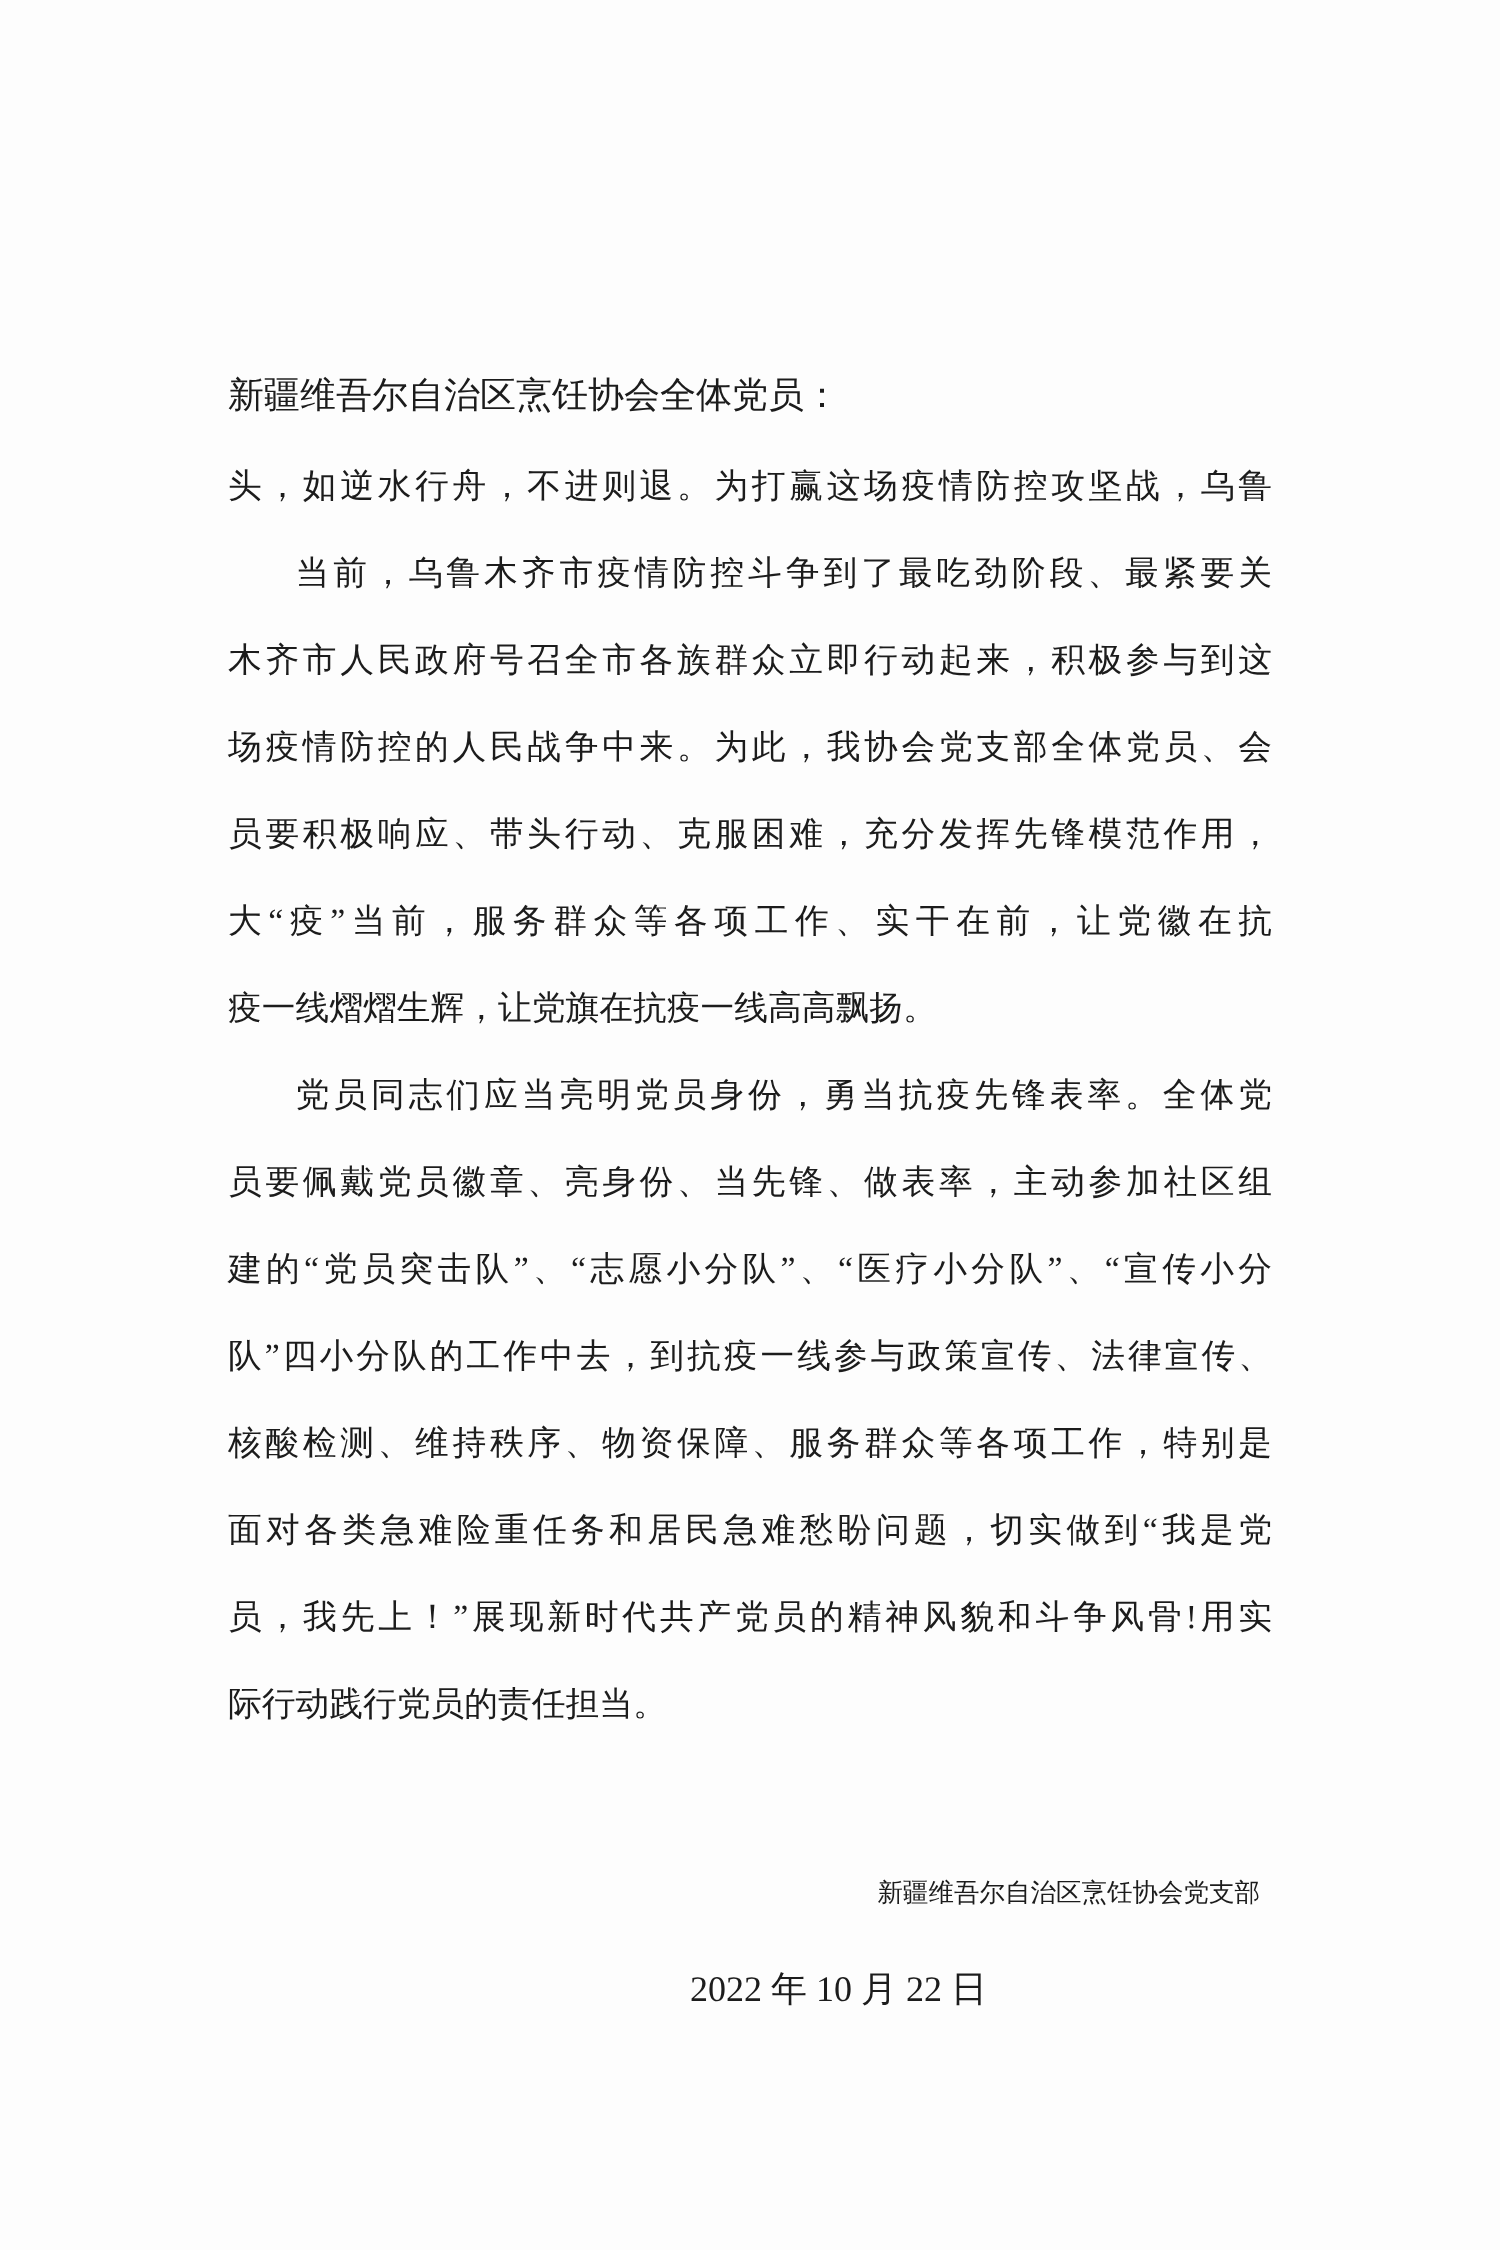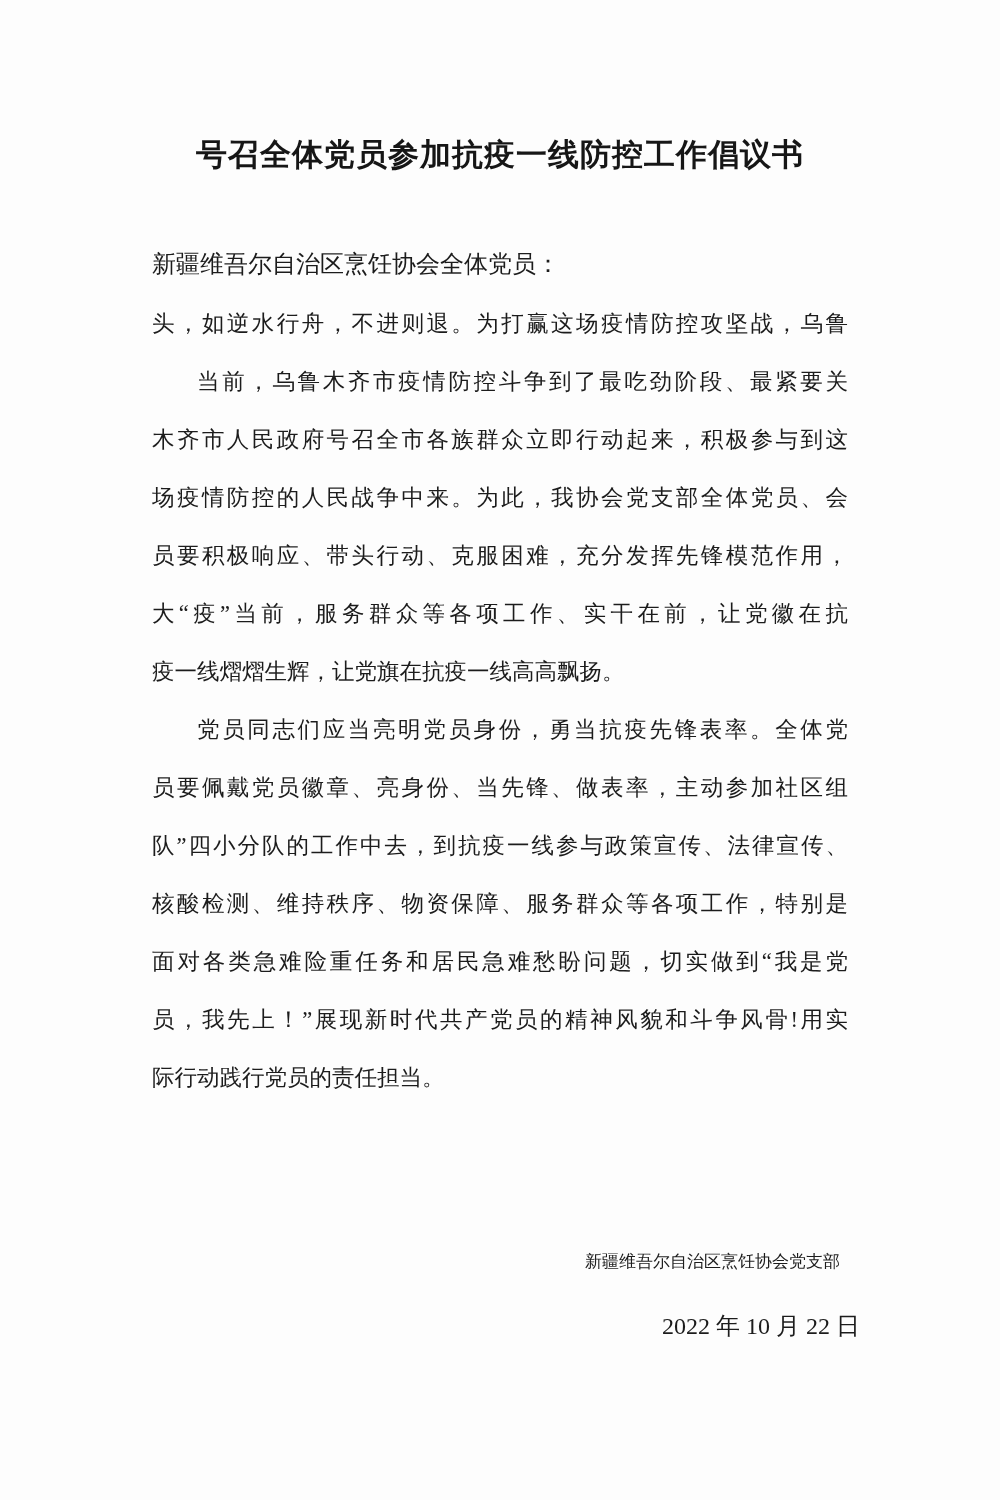--- a/index.html
+++ b/index.html
@@ -67,43 +67,43 @@
     left: 152px;
     width: 688px;
     text-align: right;
     font-size: 17px;
   }
   .date-line {
     position: absolute;
     top: 1310px;
     left: 460px;
     width: 400px;
-    text-align: right;
+    text-align: left;
     font-size: 24px;
   }
 </style>
 </head>
 <body>
 
 <div class="page">
 
-  <div class="doc-title">号召全体党员参加抗疫一线防控工作倡议书</div>
 
   <div class="salutation">新疆维吾尔自治区烹饪协会全体党员：</div>
 
   <div class="body-block">
     <div class="body-line">头，如逆水行舟，不进则退。为打赢这场疫情防控攻坚战，乌鲁</div>
     <div class="body-line para-first">当前，乌鲁木齐市疫情防控斗争到了最吃劲阶段、最紧要关</div>
     <div class="body-line">木齐市人民政府号召全市各族群众立即行动起来，积极参与到这</div>
     <div class="body-line">场疫情防控的人民战争中来。为此，我协会党支部全体党员、会</div>
     <div class="body-line">员要积极响应、带头行动、克服困难，充分发挥先锋模范作用，</div>
     <div class="body-line">大“疫”当前，服务群众等各项工作、实干在前，让党徽在抗</div>
     <div class="body-line para-last">疫一线熠熠生辉，让党旗在抗疫一线高高飘扬。</div>
     <div class="body-line para-first">党员同志们应当亮明党员身份，勇当抗疫先锋表率。全体党</div>
     <div class="body-line">员要佩戴党员徽章、亮身份、当先锋、做表率，主动参加社区组</div>
+    <div class="body-line">建的“党员突击队”、“志愿小分队”、“医疗小分队”、“宣传小分</div>
     <div class="body-line">队”四小分队的工作中去，到抗疫一线参与政策宣传、法律宣传、</div>
     <div class="body-line">核酸检测、维持秩序、物资保障、服务群众等各项工作，特别是</div>
     <div class="body-line">面对各类急难险重任务和居民急难愁盼问题，切实做到“我是党</div>
     <div class="body-line">员，我先上！”展现新时代共产党员的精神风貌和斗争风骨!用实</div>
     <div class="body-line para-last">际行动践行党员的责任担当。</div>
   </div>
 
   <div class="signature">新疆维吾尔自治区烹饪协会党支部</div>
 
   <div class="date-line">2022 年 10 月 22 日</div>

